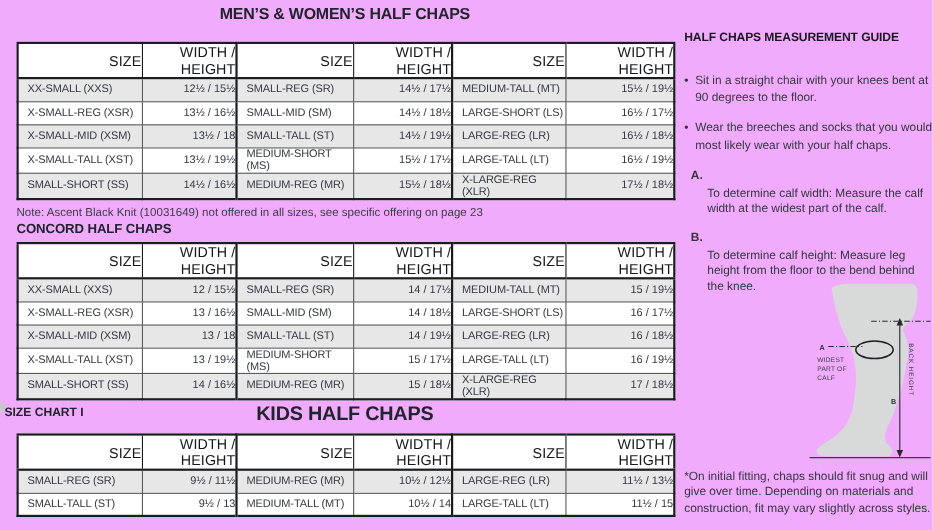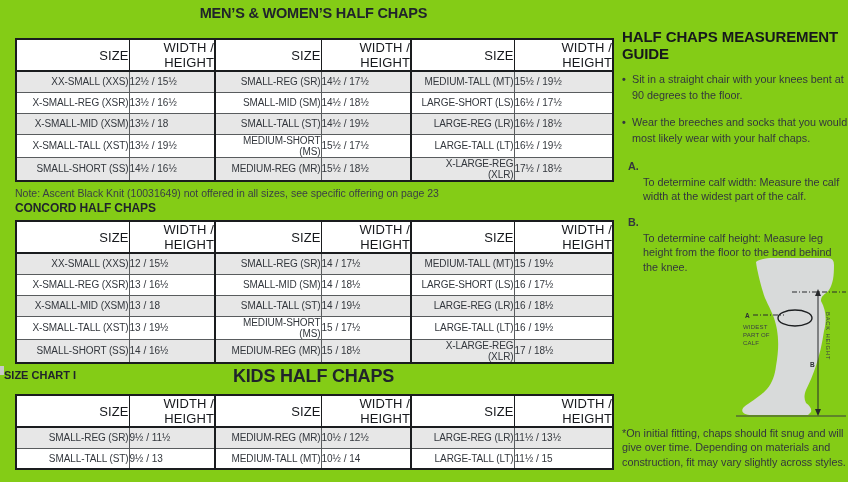--- a/index.html
+++ b/index.html
@@ -5,51 +5,51 @@
   :root{
     --border_dark:#1a1c1e;
     --row_line:#595c5e;
     --row_shade:#e7e7e7;
     --text:#2d3138;
     --leg_fill:#d8dada;
   }
   *{margin:0;padding:0;box-sizing:border-box;}
   html,body{background:#ffffff;}
   body{font-family:"Liberation Sans",sans-serif;color:var(--text);}
-  .page{position:relative;width:848px;height:482px;background:#84cc16;overflow:hidden;}
+  .page{position:relative;width:848px;height:482px;background:#f0abfc;overflow:hidden;}
 
   .edge-mark{position:absolute;left:0;top:366px;width:4px;height:9px;background:#c9c9c9;}
 
   .main-title{position:absolute;left:15px;top:5px;width:597px;text-align:center;
     font-size:14.5px;font-weight:bold;letter-spacing:-0.2px;color:#20242b;}
 
   table.chart{position:absolute;left:15px;width:597px;border-collapse:collapse;
     table-layout:fixed;border:2px solid var(--border_dark);background:#fff;}
   table.t1{top:38px;}
   table.t2{top:220px;}
   table.t3{top:394px;}
   .chart th{height:25px;font-size:13px;font-weight:normal;text-align:right;
     letter-spacing:0.1px;color:#16181c;background:#fff;
     border:1px solid var(--border_dark);border-top:2px solid var(--border_dark);
     border-bottom:2px solid var(--border_dark);}
   .chart td{height:21px;font-size:10px;color:#33373d;border:1px solid var(--row_line);}
-  .chart td.size{text-align:right;padding-left:8px;letter-spacing:-0.1px;}
-  .chart td.wh{text-align:left;}
+  .chart td.size{text-align:left;padding-left:8px;letter-spacing:-0.1px;}
+  .chart td.wh{text-align:right;}
   .chart tr>*:nth-child(2),.chart tr>*:nth-child(4){border-right:2.5px solid var(--border_dark);}
   .chart tr.shade td{background:var(--row_shade);}
 
   .note{position:absolute;left:15px;top:187px;width:600px;font-size:10.5px;color:#3a3f45;}
   .concord-heading{position:absolute;left:15px;top:201px;font-size:12px;font-weight:bold;
     letter-spacing:-0.1px;color:#20242b;}
   .size-chart-label{position:absolute;left:4px;top:369px;font-size:11px;font-weight:bold;color:#20242b;}
   .kids-title{position:absolute;left:15px;top:366px;width:597px;text-align:center;
     font-size:18px;font-weight:bold;letter-spacing:-0.2px;color:#20242b;}
 
   .guide{position:absolute;left:622px;top:28px;width:226px;}
-  .guide h2{font-size:15px;font-weight:bold;letter-spacing:-0.1px;color:#16181c;margin-bottom:10px;}
+  .guide h2{font-size:11px;font-weight:bold;letter-spacing:-0.1px;color:#16181c;margin-bottom:26px;}
   .guide ul{list-style:none;}
   .guide li{position:relative;padding-left:10px;font-size:10.8px;line-height:1.45;
     margin-bottom:12px;color:#33373d;}
   .guide li::before{content:"\2022";position:absolute;left:0;top:0;font-weight:bold;}
   .steps{margin-top:2px;padding-left:6px;}
   .step{display:flex;margin-bottom:11px;font-size:10.8px;line-height:1.35;color:#33373d;}
   .step-label{font-weight:bold;width:15px;flex:0 0 15px;}
   .step-text{flex:1;margin-top:16px;}
 
   svg.leg{position:absolute;left:734px;top:256px;}

